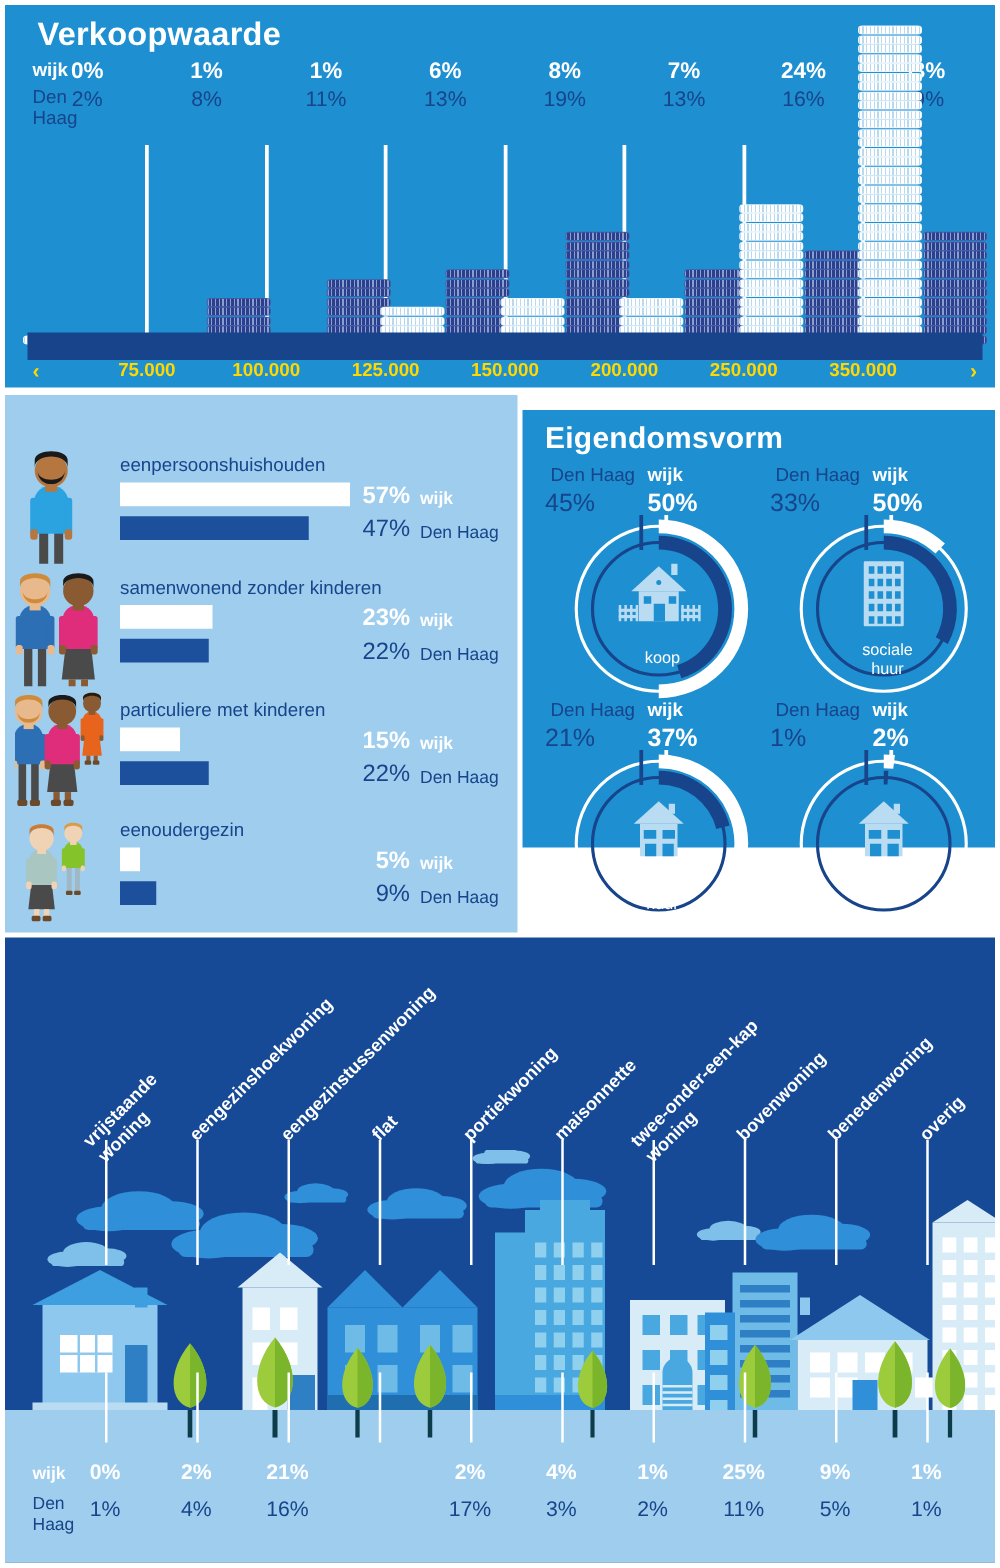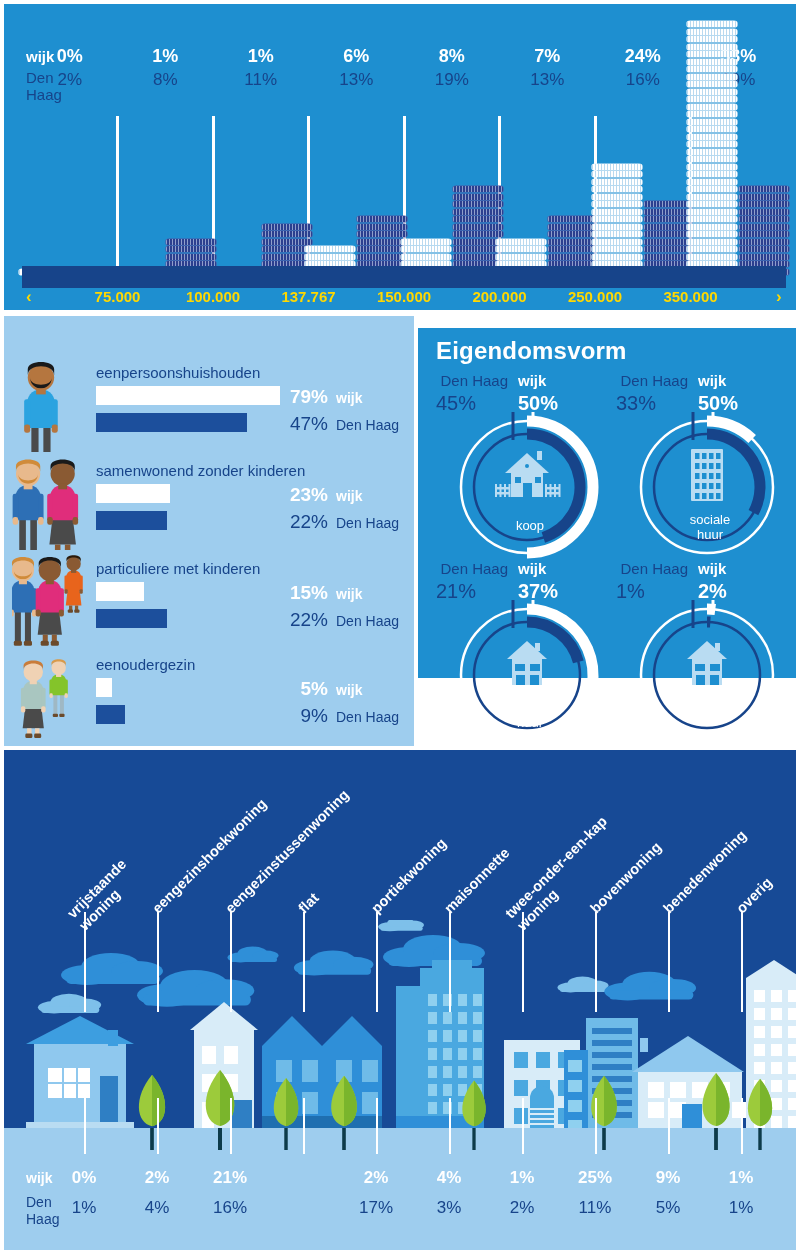--- a/index.html
+++ b/index.html
@@ -120,20 +120,21 @@
   #wt-dh   { top:44px; color:#17448a; line-height:17px; }
   .wt-col { position:absolute; width:62px; text-align:center; }
   .wt-wijk-val { position:absolute; top:18px; font-size:17px; font-weight:bold; color:#ffffff; }
   .wt-dh-val   { position:absolute; top:48px; font-size:17px; color:#17448a; }
   .wt-tick { position:absolute; width:2px; background:#ffffff; }
 </style>
 </head>
 <body>
 
 <section id="panel-verkoop">
+  <h1 id="verkoop-title" class="panel-title">Verkoopwaarde</h1>
 
   <div id="verkoop-legend">
     <div class="vl-rowlabel" id="vl-wijk">wijk</div>
     <div class="vl-rowlabel" id="vl-dh">
       <span>Den</span><br>
       <span>Haag</span>
     </div>
     <div id="vl-cols">
         <div class="vl-col" style="left: 12.75px;">
           <div class="vl-wijk-val">0%</div>
@@ -340,21 +341,21 @@
         <div class="coin dh"></div>
       </div>
     </div>
   <div class="coin-baseline"></div>
 
   <div id="verkoop-axis">
     <span class="axis-arrow" style="left:22px">‹</span>
     <span class="axis-arrow" style="left:772px">›</span>
   <div class="axis-tick" style="left: 68.5px;">75.000</div>
       <div class="axis-tick" style="left: 164px;">100.000</div>
-      <div class="axis-tick" style="left: 259.5px;">137.767</div>
+      <div class="axis-tick" style="left: 259.5px;">125.000</div>
       <div class="axis-tick" style="left: 355px;">150.000</div>
       <div class="axis-tick" style="left: 450.5px;">200.000</div>
       <div class="axis-tick" style="left: 546px;">250.000</div>
       <div class="axis-tick" style="left: 641.5px;">350.000</div>
     </div>
 </section>
 
 <section id="panel-gezin">
 <div class="fam-row" style="top: 48px; height: 92px;">
       <div class="fam-figure"><svg width="80" height="96" viewBox="0 0 78 100">
@@ -372,21 +373,21 @@
               <circle cx="14" cy="18" r="11" fill="#b5763f"></circle>
               <path d="M3,16 C3,6 25,6 25,16 L25,11 C25,3 3,3 3,11 Z" fill="#1a1a1a"></path>
               <path d="M5,18 C5,30 23,30 23,18 C23,26 5,26 5,18 Z" fill="#1a1a1a"></path>
               <rect x="10" y="27" width="8" height="5" fill="#b5763f"></rect>
             </g>
           </g>
         </svg></div>
       <div class="fam-label">eenpersoonshuishouden</div>
       <div class="fam-bar wijk" style="top: 22px; width: 183.54px;"></div>
       <div class="fam-bar dh" style="top: 49px; width: 151.34px;"></div>
-      <div class="fam-pct wijk" style="left: 272px; top: 22px;">79%</div>
+      <div class="fam-pct wijk" style="left: 272px; top: 22px;">57%</div>
       <div class="fam-src wijk" style="left: 332px; top: 26px;">wijk</div>
       <div class="fam-pct dh" style="left: 272px; top: 49px;">47%</div>
       <div class="fam-src dh" style="left: 332px; top: 53px;">Den Haag</div>
     </div>
     <div class="fam-row" style="top: 146px; height: 92px;">
       <div class="fam-figure"><svg width="80" height="96" viewBox="0 0 78 100">
           <g>
             <g transform="translate(-2,0) scale(1.15)">
               <rect x="6" y="58" width="6" height="32" fill="#4a4a4a" rx="1"></rect>
               <rect x="16" y="58" width="6" height="32" fill="#4a4a4a" rx="1"></rect>

